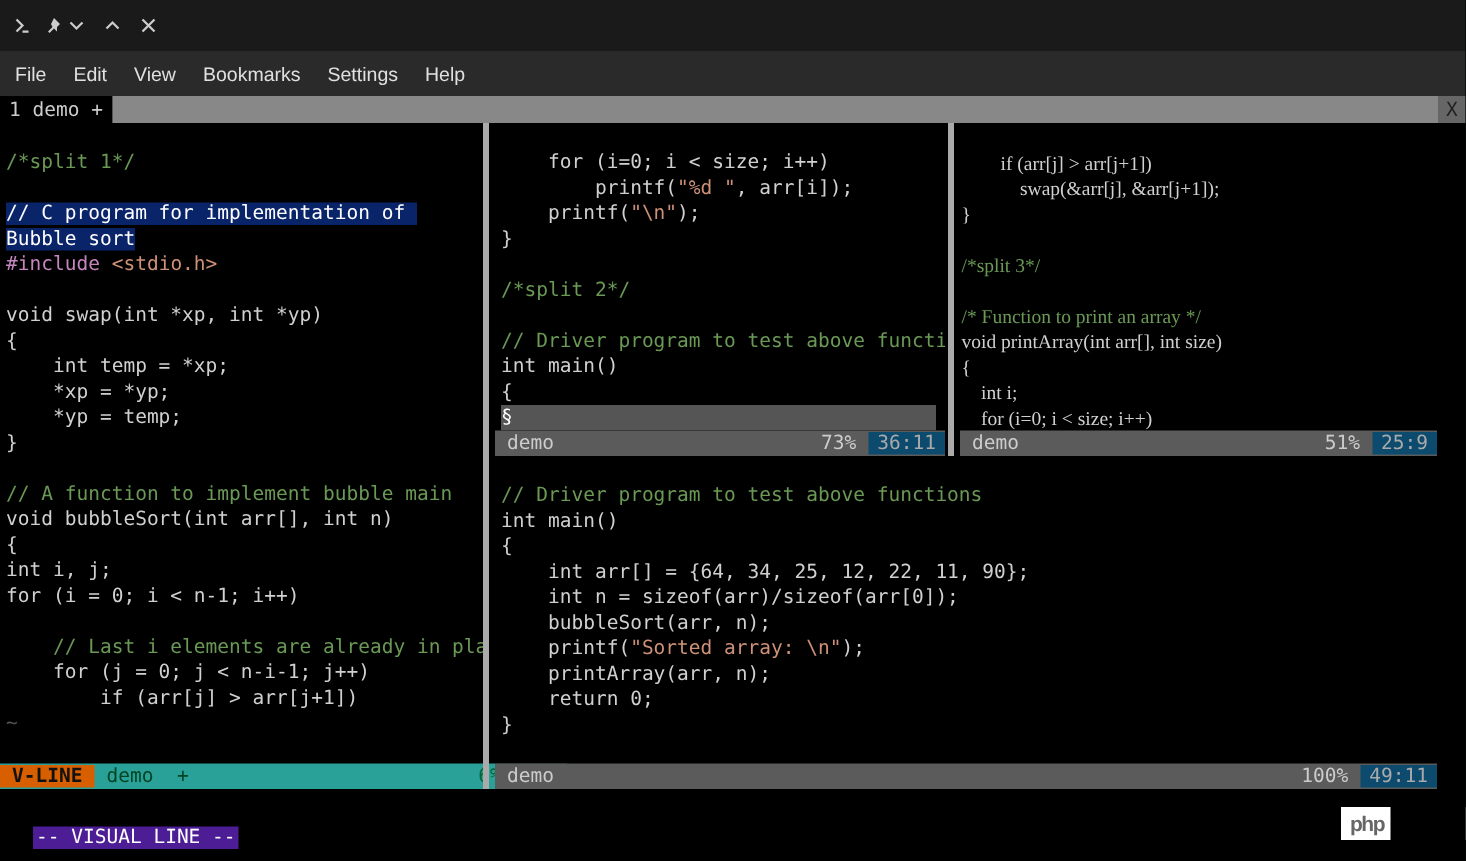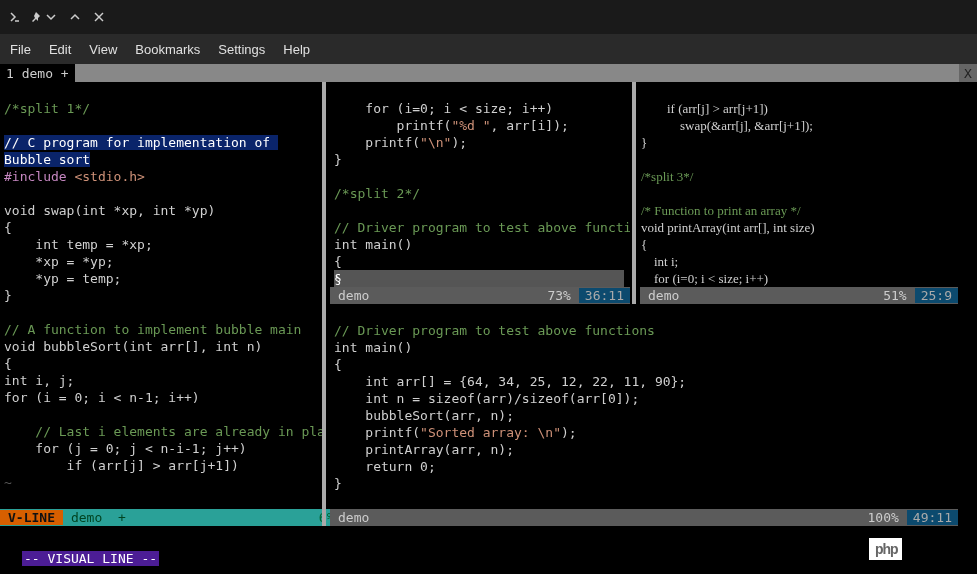--- a/index.html
+++ b/index.html
@@ -114,21 +114,21 @@
   position: absolute;
   left: 22px;
   bottom: 8px;
   background: #000;
 }
 .cmdline .visual { background: #4c1d95; color: #fff; padding: 0 2px; }
 .watermark {
   position: absolute;
   right: 0;
   bottom: 14px;
-  width: 108px;
+  width: 83px;
   height: 22px;
   background: #fff;
   display: flex;
   align-items: center;
   font-family: sans-serif;
   font-weight: bold;
   justify-content: space-between;
 }
 .watermark .php { color: #666; font-size: 14px; margin-left: 6px; letter-spacing: -1px; }
 .watermark .cn { background: #000; flex:1; height:100%; margin-left:4px; }

